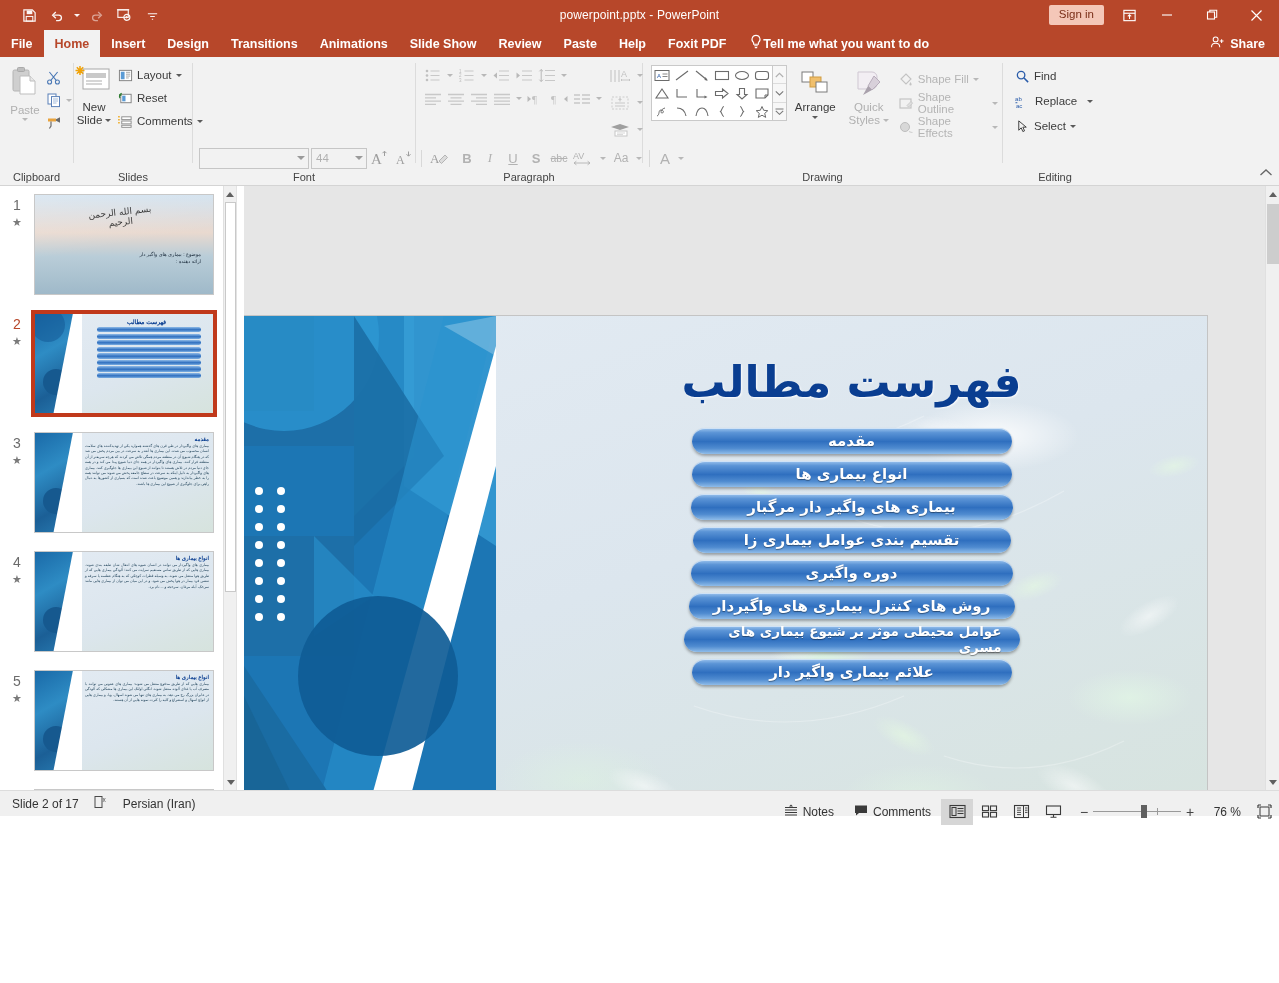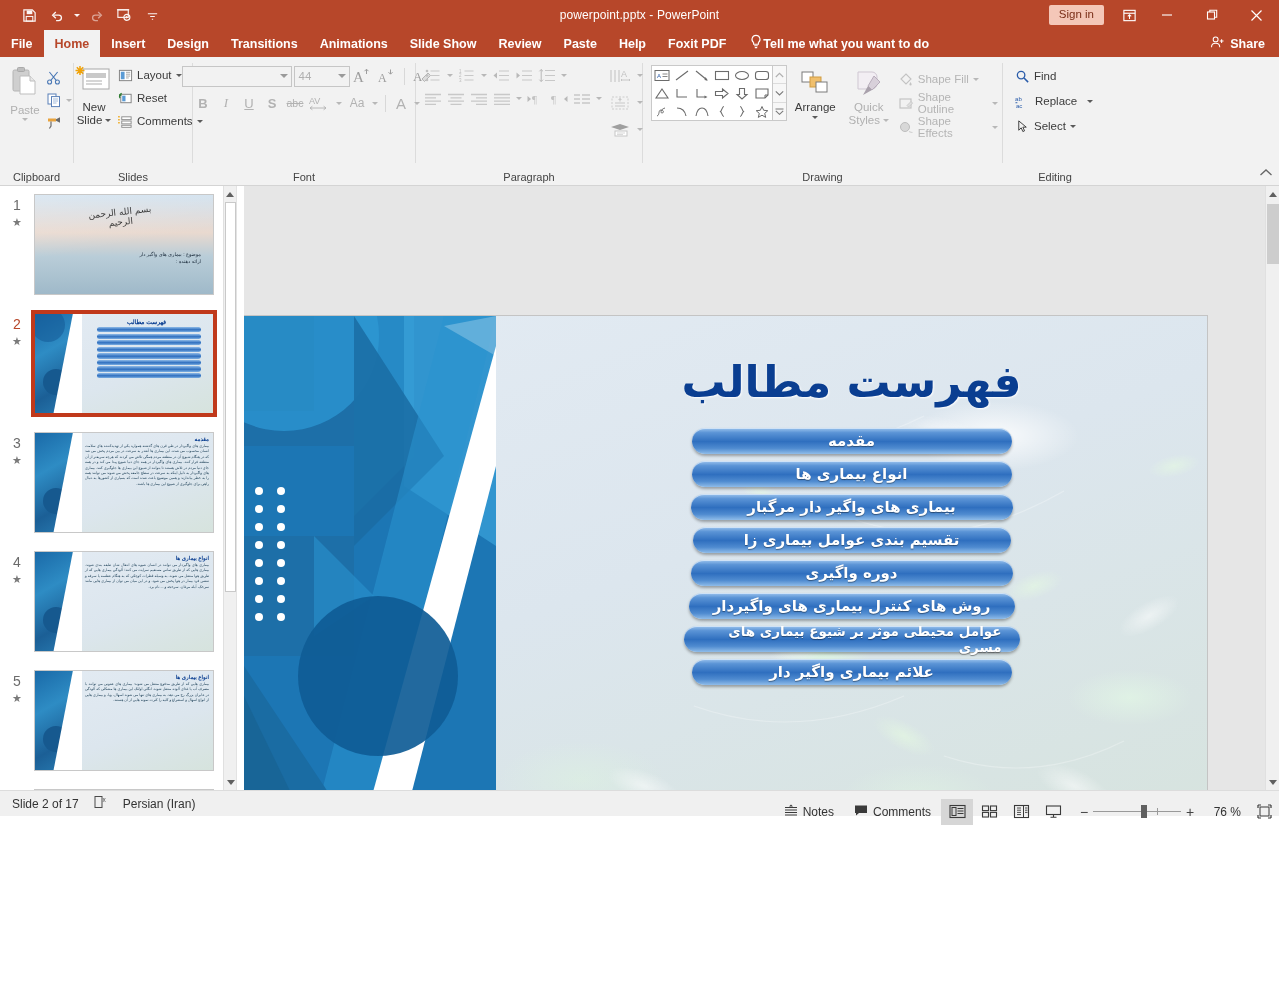--- a/index.html
+++ b/index.html
@@ -444,21 +444,21 @@
             <span>Comments</span>
             <span class="tri"></span>
           </div>
         </div>
       </div>
       <div class="rgroup-label">Slides</div>
     </div>
     <div class="rgroup-sep"></div>
 
     <div class="rgroup font-g">
-      <div class="rgroup-body" style="flex-direction:column;align-items:center">
+      <div class="rgroup-body" style="flex-direction:row;align-items:flex-end">
         <div class="fontrow1">
           <div class="combo fontname">
             <span class="v"></span>
             <span class="combo-arrow"></span>
           </div>
           <div class="combo fontsize">
             <span class="v">44</span>
             <span class="combo-arrow"></span>
           </div>
           <div class="fbtn">

